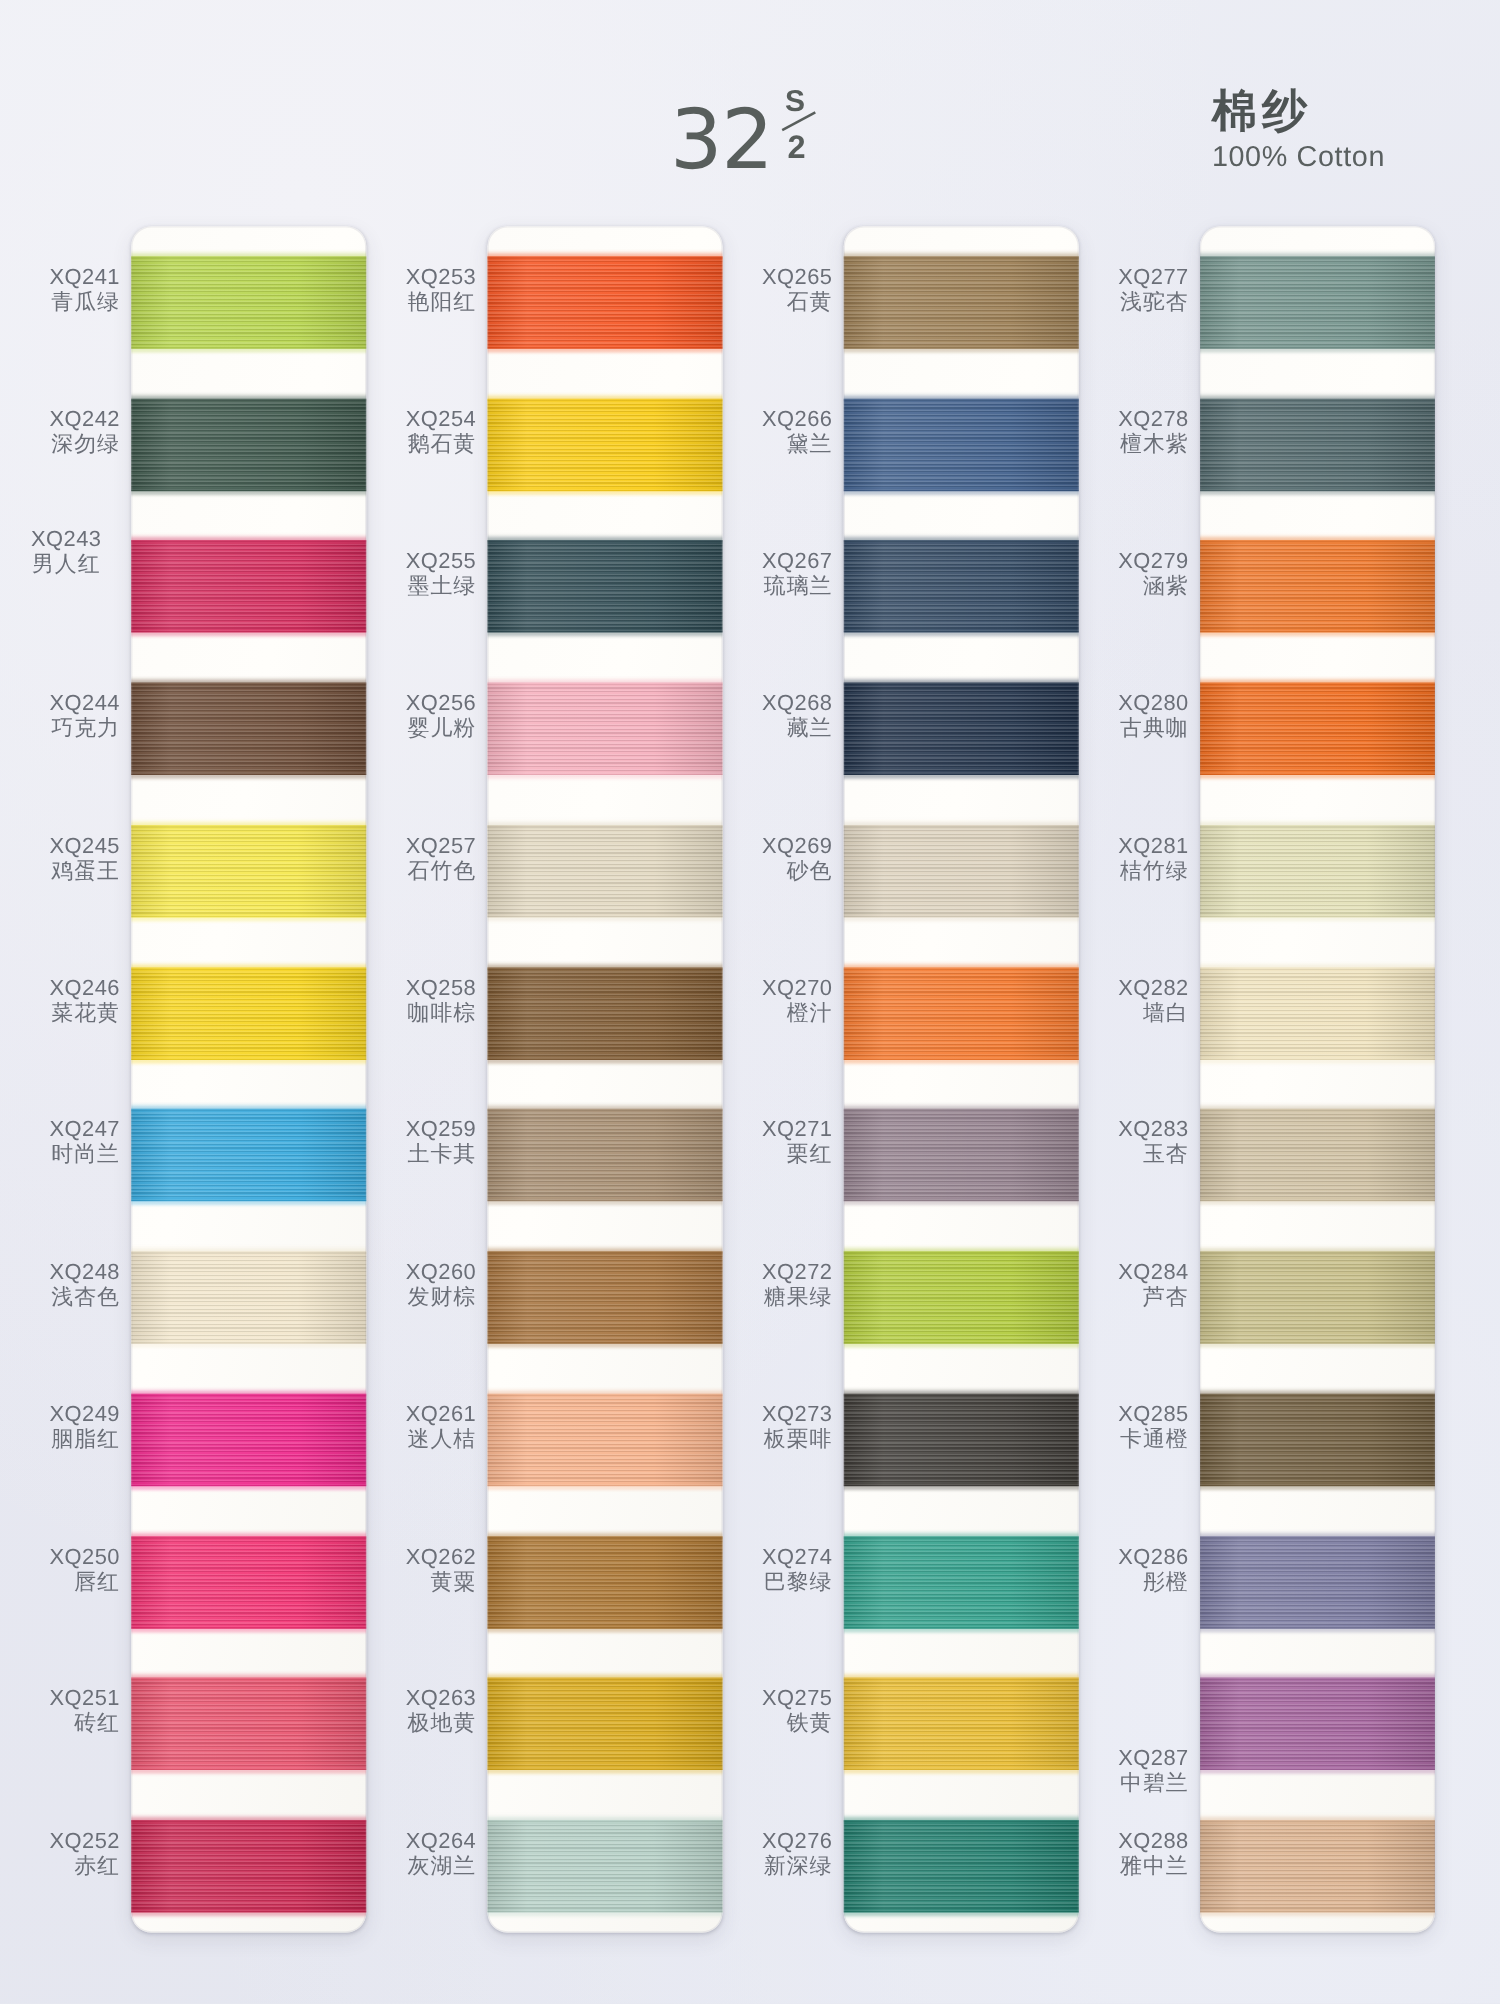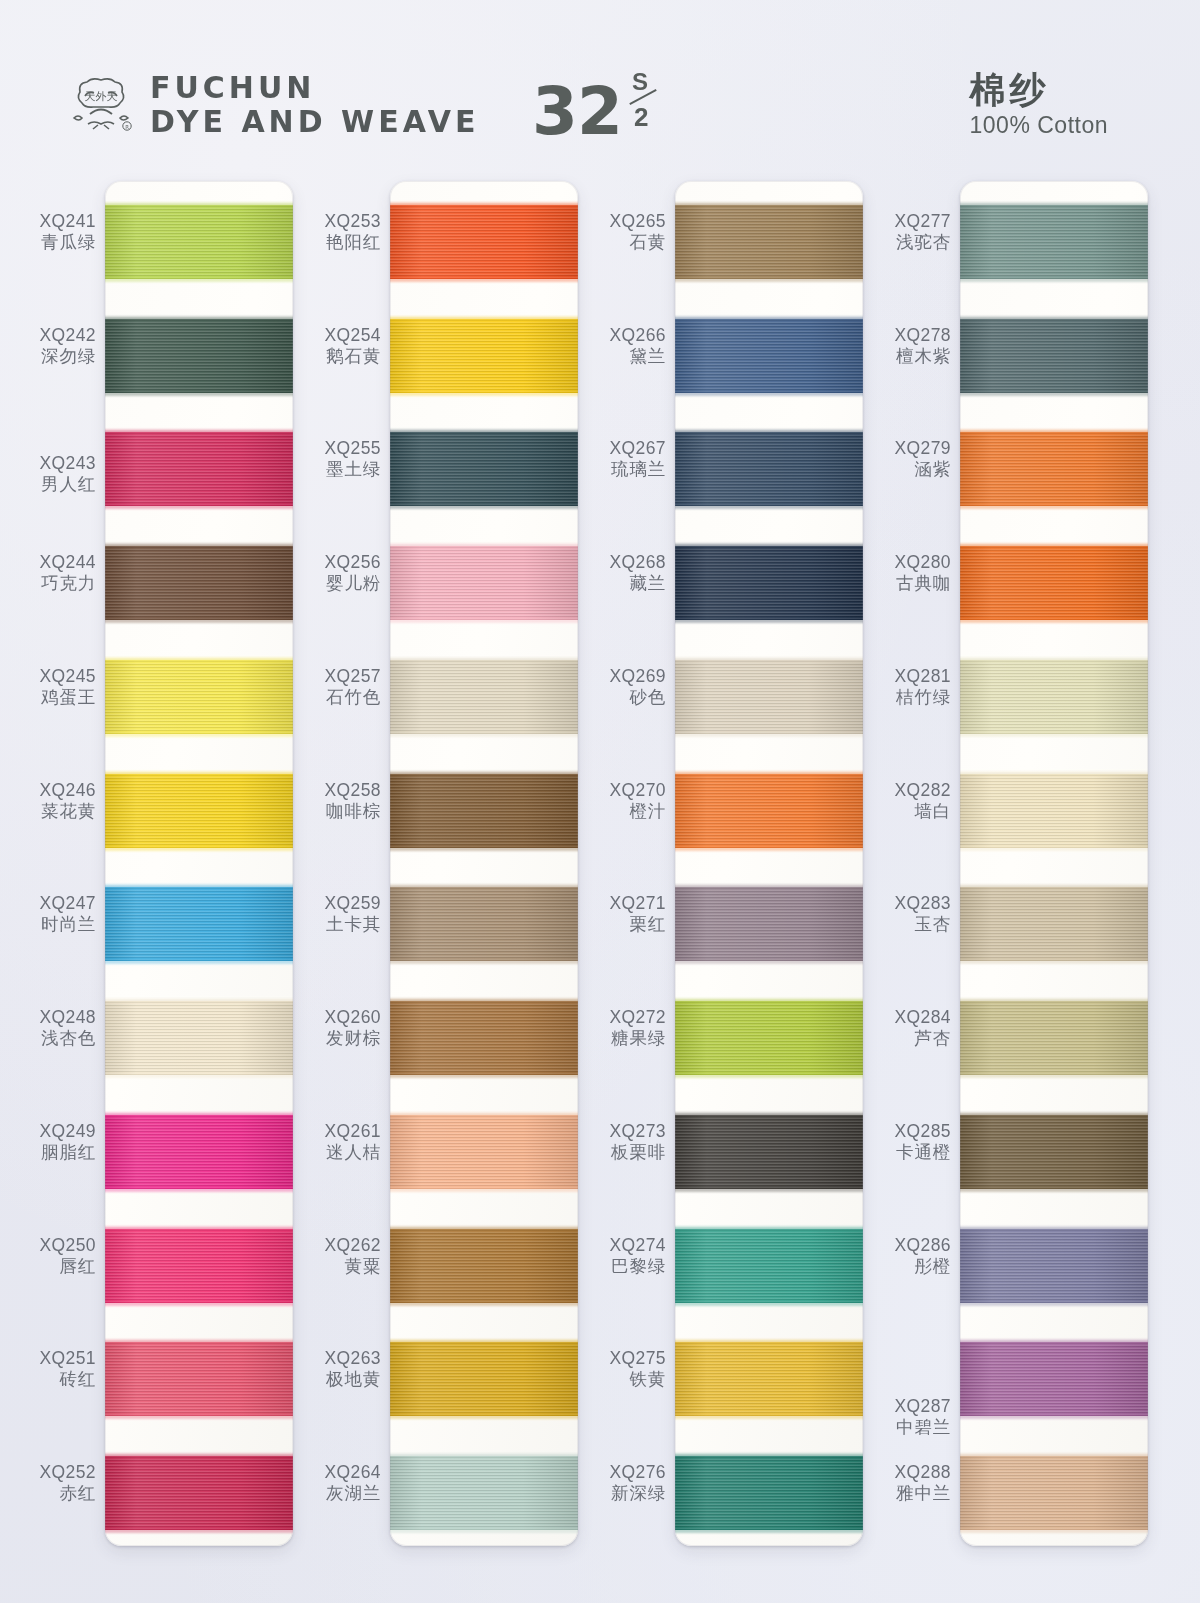--- a/index.html
+++ b/index.html
@@ -23,21 +23,21 @@
   .emblem{width:66px;height:62px;flex:none;}
   .brandtext{display:flex;flex-direction:column;gap:2px;}
   .brandtext span{
     font-size:30px;font-weight:bold;letter-spacing:4px;color:#54595a;
     line-height:1.08;font-family:"DejaVu Sans",sans-serif;
   }
   .count{
     position:absolute;left:0;right:0;top:0;text-align:center;
     color:#585e5c;
   }
-  .count .num{font-size:66px;font-weight:bold;letter-spacing:-1px;line-height:1;
+  .count .num{font-size:66px;font-weight:normal;letter-spacing:-1px;line-height:1;
     font-family:"DejaVu Sans",sans-serif;vertical-align:-12px;}
   .frac{display:inline-block;position:relative;width:46px;height:64px;vertical-align:-8px;}
   .frac .s{position:absolute;left:10px;top:2px;font-size:24px;font-weight:bold;}
   .frac .bar{position:absolute;left:6px;top:30px;width:30px;height:2px;background:#585e5c;
     transform:rotate(-28deg);}
   .frac .d{position:absolute;left:12px;top:36px;font-size:26px;font-weight:bold;}
   .material{position:absolute;right:92px;top:4px;text-align:left;color:#4e5454;}
   .material .cn{font-size:36px;font-weight:bold;letter-spacing:4px;line-height:1.1;
     font-family:"DejaVu Sans",sans-serif;}
   .material .en{font-size:23px;letter-spacing:.5px;margin-top:2px;color:#5a6060;}
@@ -96,41 +96,20 @@
   .fuzz{position:absolute;left:-3px;width:194px;height:5px;opacity:.32;
     filter:blur(1.2px);}
 </style>
 </head>
 <body>
 
 <div class="page">
 
   <div class="header">
 
-    <div class="brand">
-      <svg class="emblem" viewBox="0 0 66 62">
-        <g fill="none" stroke="#5b6160" stroke-width="1.6">
-          <path d="M12 18 Q10 9 19 8 Q24 3 33 6 Q42 3 47 8 Q56 9 54 18 Q58 24 52 29 Q49 34 41 33 L25 33 Q17 34 14 29 Q8 24 12 18 Z"></path>
-          <path d="M17 22 Q20 17 26 19"></path>
-          <path d="M40 19 Q46 17 49 22"></path>
-          <path d="M22 40 Q33 31 44 40" stroke-width="1.8"></path>
-          <path d="M14 44 Q10 40 6 44 Q11 48 14 44 Z"></path>
-          <path d="M52 44 Q56 40 60 44 Q55 48 52 44 Z"></path>
-          <path d="M20 50 Q26 46 33 50 Q40 46 46 50"></path>
-          <path d="M25 55 L30 51 M36 51 L41 55"></path>
-        </g>
-        <text x="33" y="26" font-size="11" fill="#5b6160" text-anchor="middle" font-family="DejaVu Sans, sans-serif">天外天</text>
-        <circle cx="59" cy="52" r="4.2" fill="none" stroke="#5b6160" stroke-width="1"></circle>
-        <text x="59" y="55" font-size="5.4" fill="#5b6160" text-anchor="middle" font-family="DejaVu Sans, sans-serif">R</text>
-      </svg>
-      <div class="brandtext">
-        <span>FUCHUN</span>
-        <span>DYE AND WEAVE</span>
-      </div>
-    </div>
 
     <div class="count">
       <span class="num">32</span><span class="frac"><span class="s">S</span><span class="bar"></span><span class="d">2</span></span>
     </div>
 
     <div class="material">
       <div class="cn">棉纱</div>
       <div class="en">100% Cotton</div>
     </div>
   </div>
@@ -139,21 +118,21 @@
     <div class="col col0">
       <div class="labels">
           <div class="label" style="top: 36px;">
             <span class="code">XQ241</span>
             <span class="cn">青瓜绿</span>
           </div>
           <div class="label" style="top: 150px;">
             <span class="code">XQ242</span>
             <span class="cn">深勿绿</span>
           </div>
-          <div class="label" style="top: 278px;">
+          <div class="label" style="top: 246px; text-align: center;">
             <span class="code">XQ243</span>
             <span class="cn">男人红</span>
           </div>
           <div class="label" style="top: 377px;">
             <span class="code">XQ244</span>
             <span class="cn">巧克力</span>
           </div>
           <div class="label" style="top: 491px;">
             <span class="code">XQ245</span>
             <span class="cn">鸡蛋王</span>

